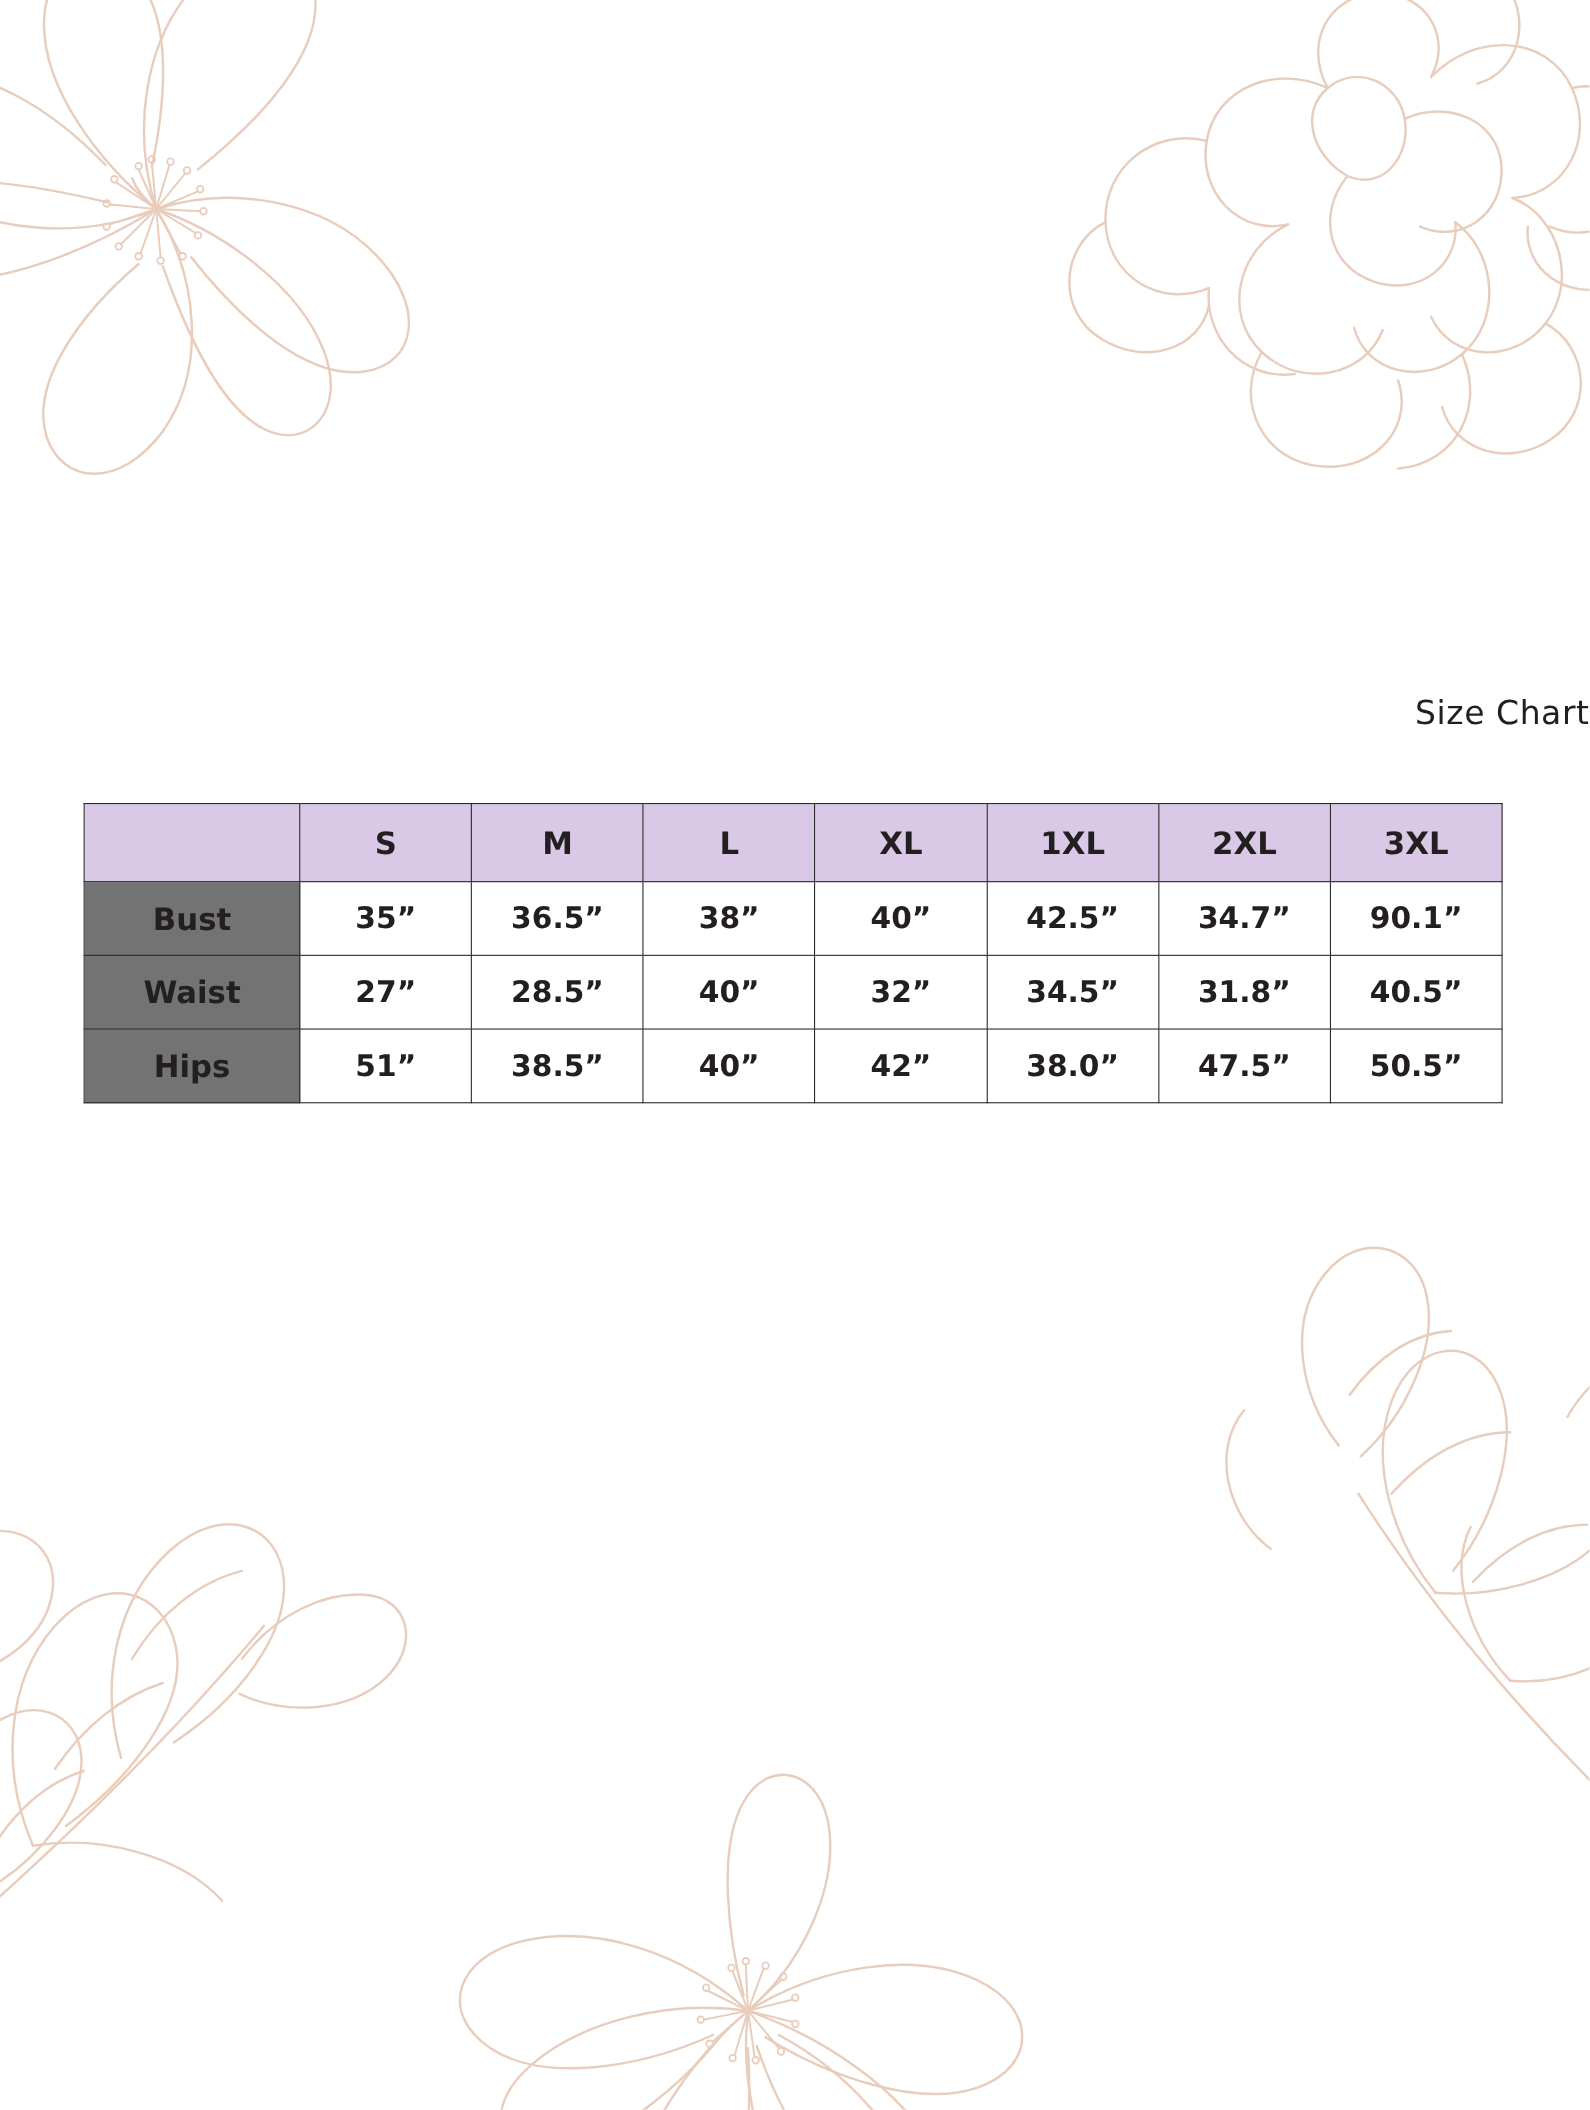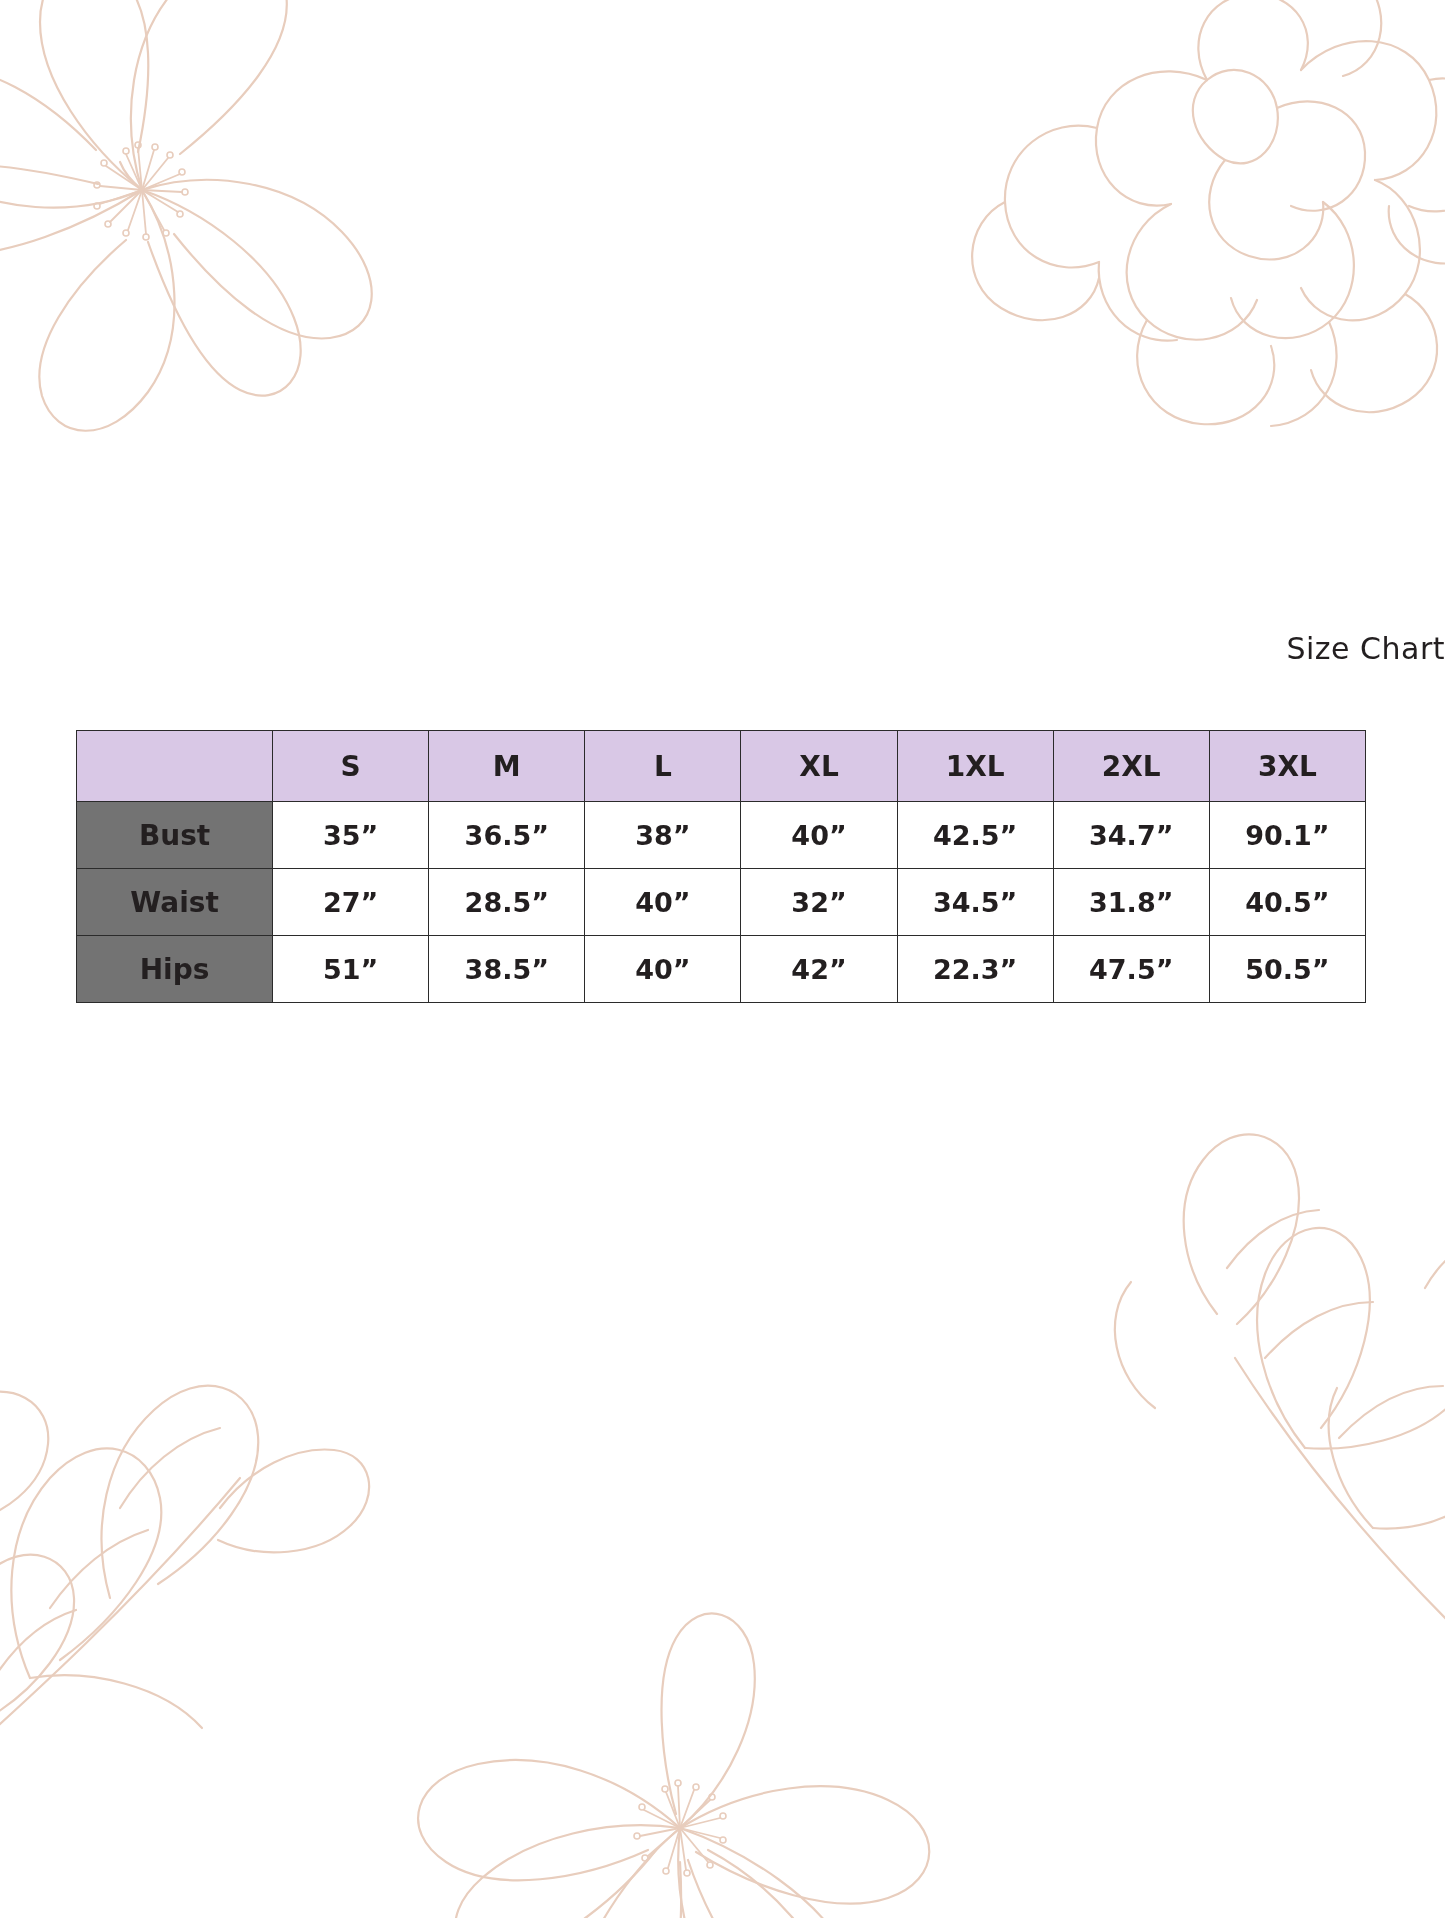--- a/index.html
+++ b/index.html
@@ -288,21 +288,21 @@
           <td>34.5”</td>
           <td>31.8”</td>
           <td>40.5”</td>
         </tr>
         <tr>
           <th class="row-header">Hips</th>
           <td>51”</td>
           <td>38.5”</td>
           <td>40”</td>
           <td>42”</td>
-          <td>22.3”</td>
+          <td>38.0”</td>
           <td>47.5”</td>
           <td>50.5”</td>
         </tr>
       </tbody>
     </table>
   </div>
 
 </div>
 
 </body></html>

